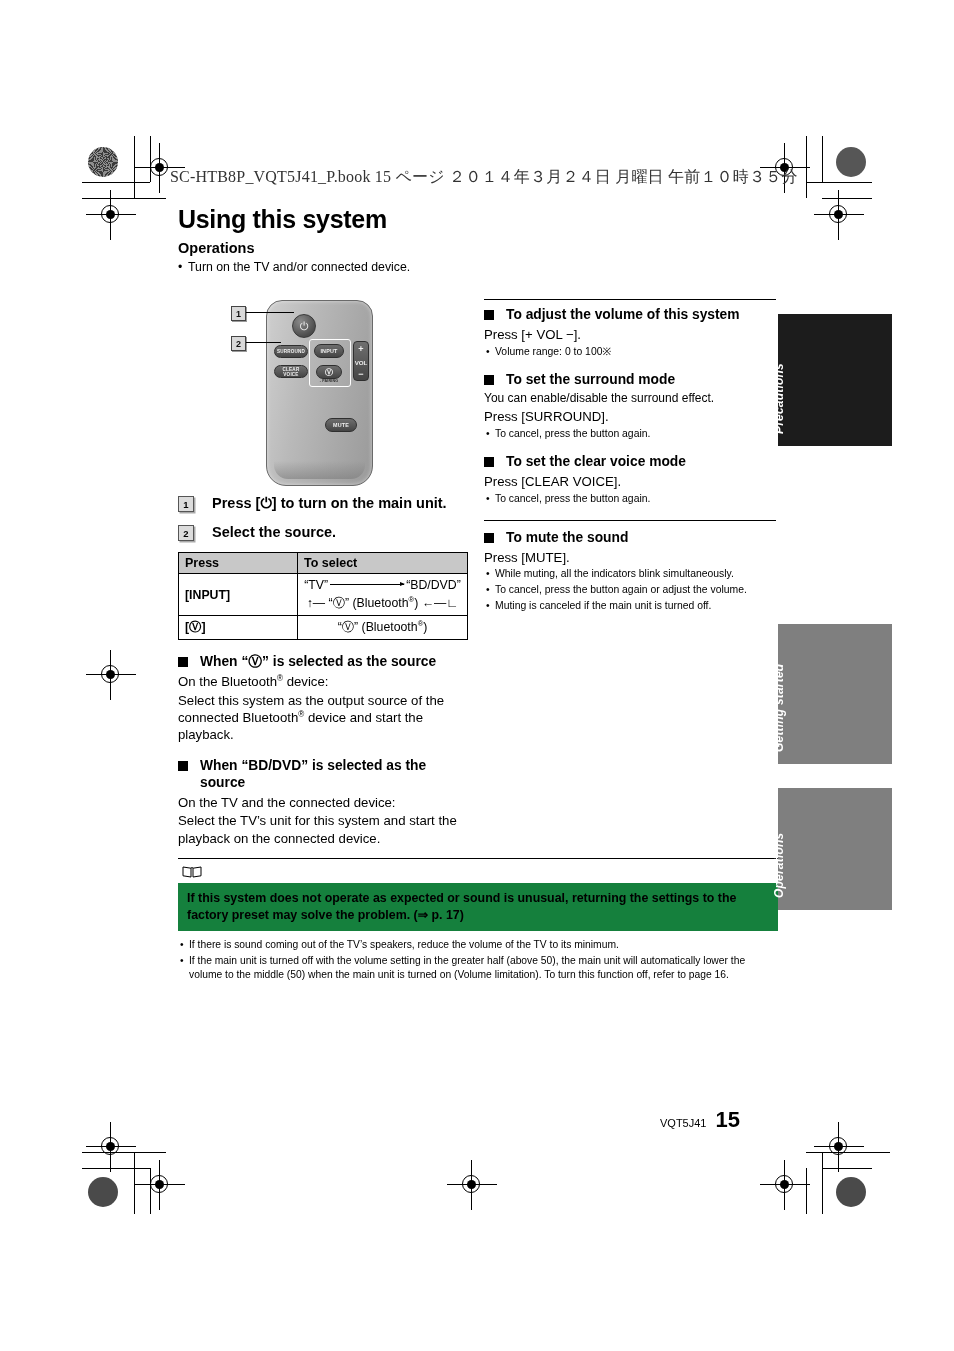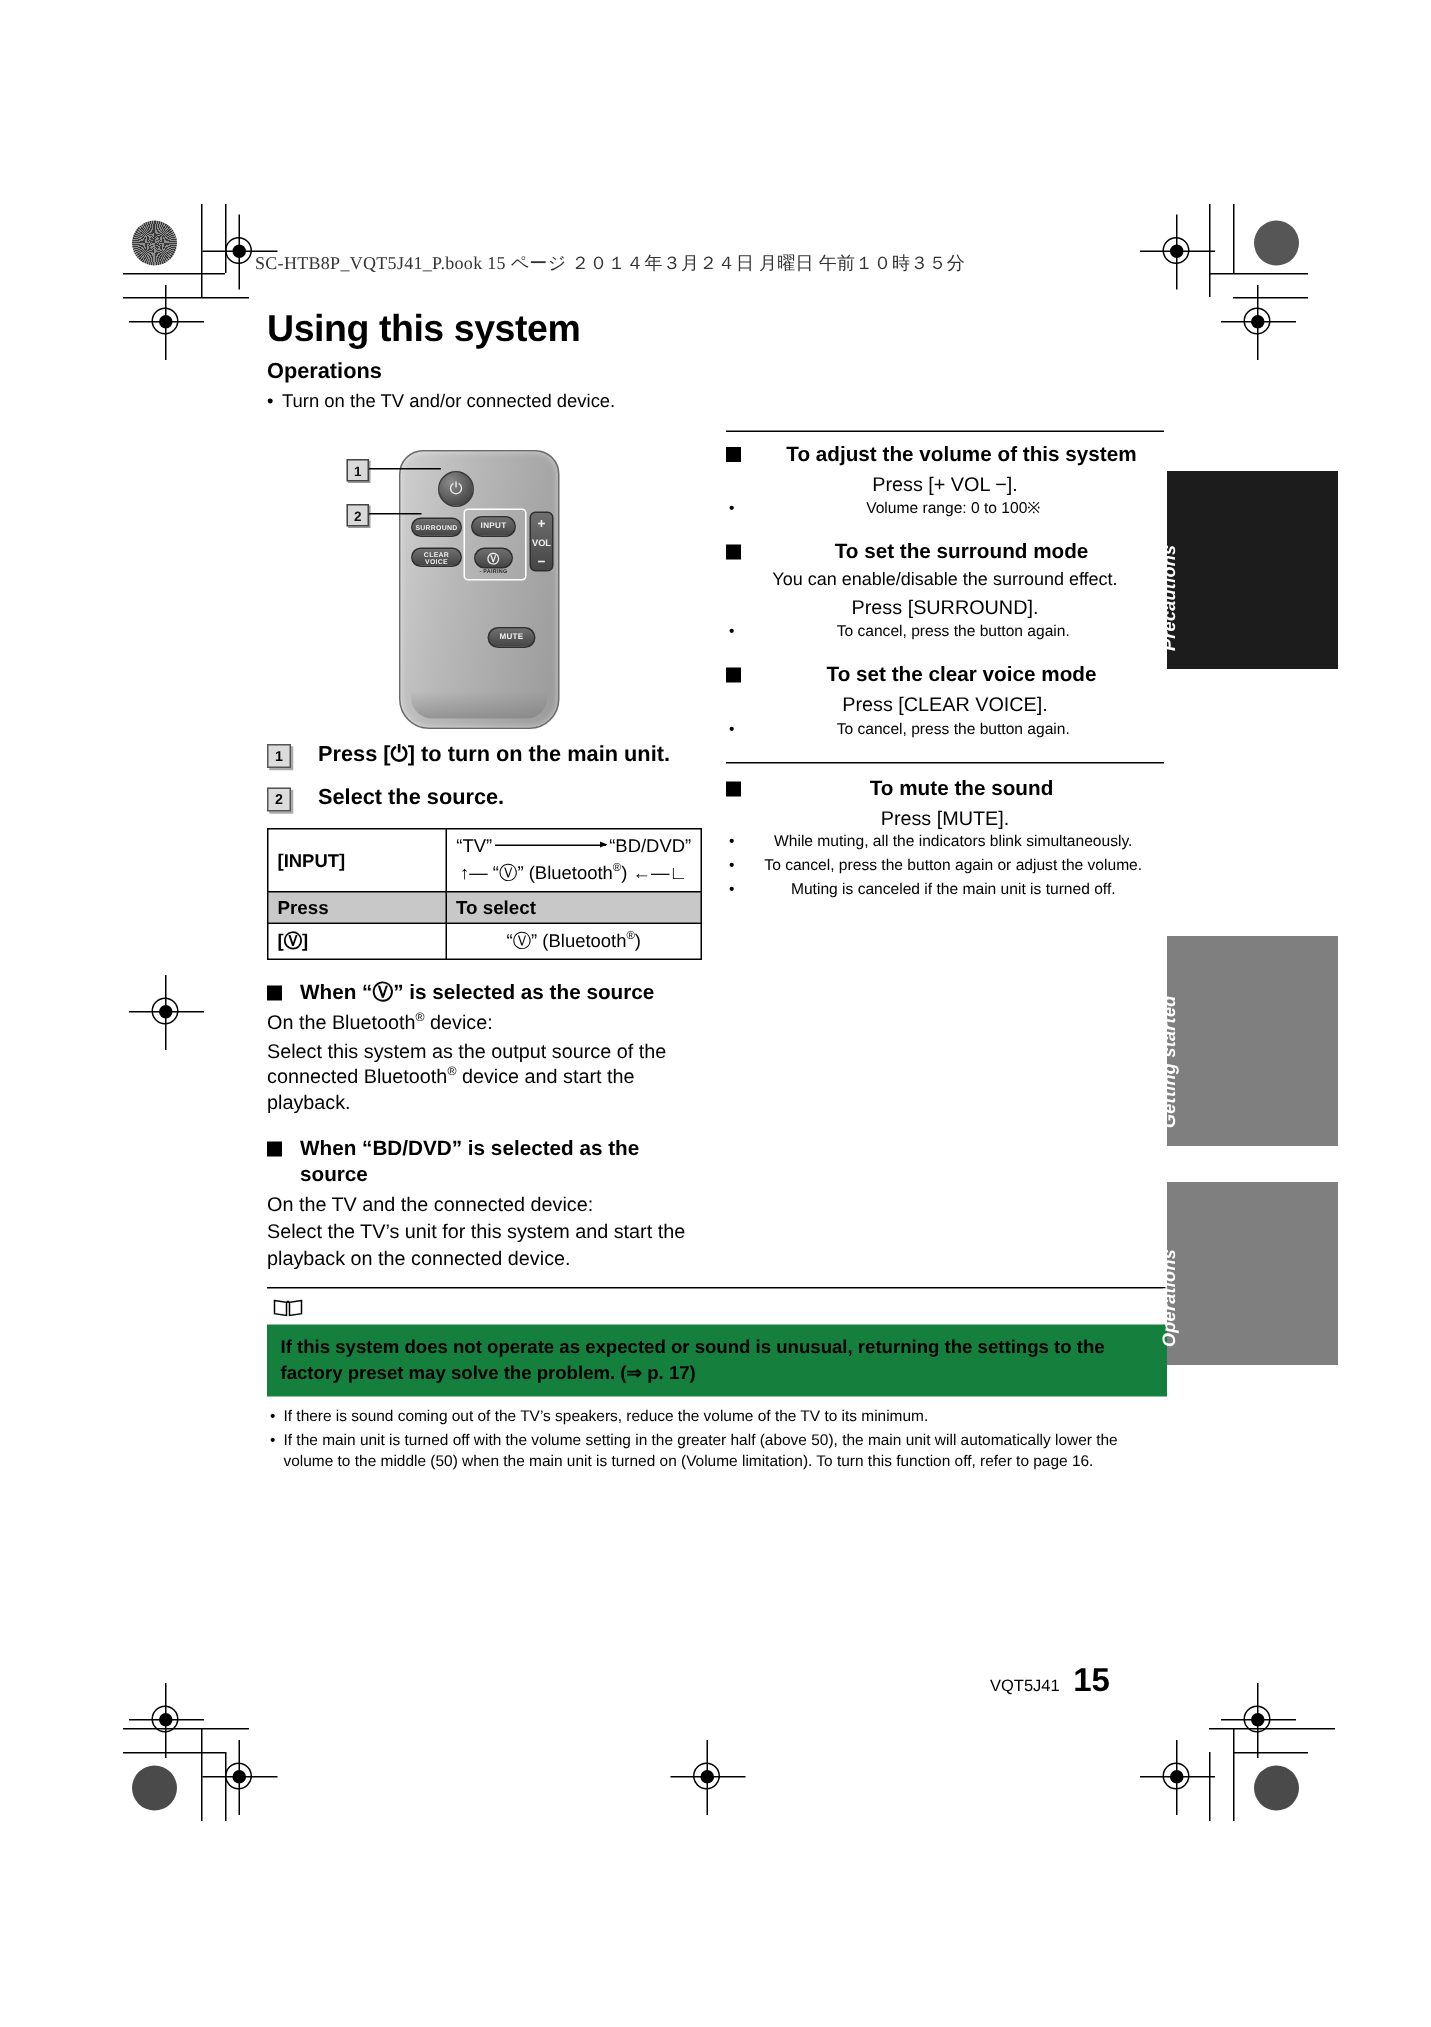--- a/index.html
+++ b/index.html
@@ -53,21 +53,21 @@
   .cropline {
     position: absolute;
     background: #000;
   }
 
   
   .bookline {
     position: absolute;
     left: 170px; top: 167px;
     font-family: "Liberation Serif", serif;
-    font-size: 12px;
+    font-size: 16px;
     color: #333;
     white-space: nowrap;
     letter-spacing: 0.2px;
   }
 
   
   .page {
     position: absolute;
     left: 178px; top: 205px;
     width: 600px;
@@ -98,21 +98,21 @@
 
   .cols {
     position: absolute;
     left: 178px; top: 283px;
     width: 600px;
   }
   .col-left {
     position: absolute; left: 0; top: 0; width: 292px;
   }
   .col-right {
-    position: absolute; left: 306px; top: 4px; width: 292px; text-align: center;
+    position: absolute; left: 306px; top: 16px; width: 292px;
   }
 
   
   .remote-wrap {
     position: relative;
     height: 205px;
     margin-top: 6px;
   }
   .remote-body {
     position: absolute;
@@ -512,29 +512,29 @@
     </div>
 
     <div class="step">
       <div class="sq">2</div>
       <div class="txt">Select the source.</div>
     </div>
 
     <table class="src">
       <tbody>
           <tr>
+        <th>Press</th>
+        <th>To select</th>
+      </tr>
+      <tr>
         <td class="k">[INPUT]</td>
         <td class="v">
           <span class="cyc1">“TV”<span class="arrowline"></span>“BD/DVD”</span><br>
           <span class="cyc2">↑—&nbsp;“<span>Ⓥ</span>” (Bluetooth<sup class="r">®</sup>) ←—∟</span>
         </td>
-      </tr>
-      <tr>
-        <th>Press</th>
-        <th>To select</th>
       </tr>
       <tr>
         <td class="k">[<span>Ⓥ</span>]</td>
         <td class="v">“<span>Ⓥ</span>” (Bluetooth<sup class="r">®</sup>)</td>
       </tr>
     </tbody>
       </table>
 
 
     <h3 class="sec"><span>When “</span><span>Ⓥ</span><span>” is selected as the source</span></h3>

